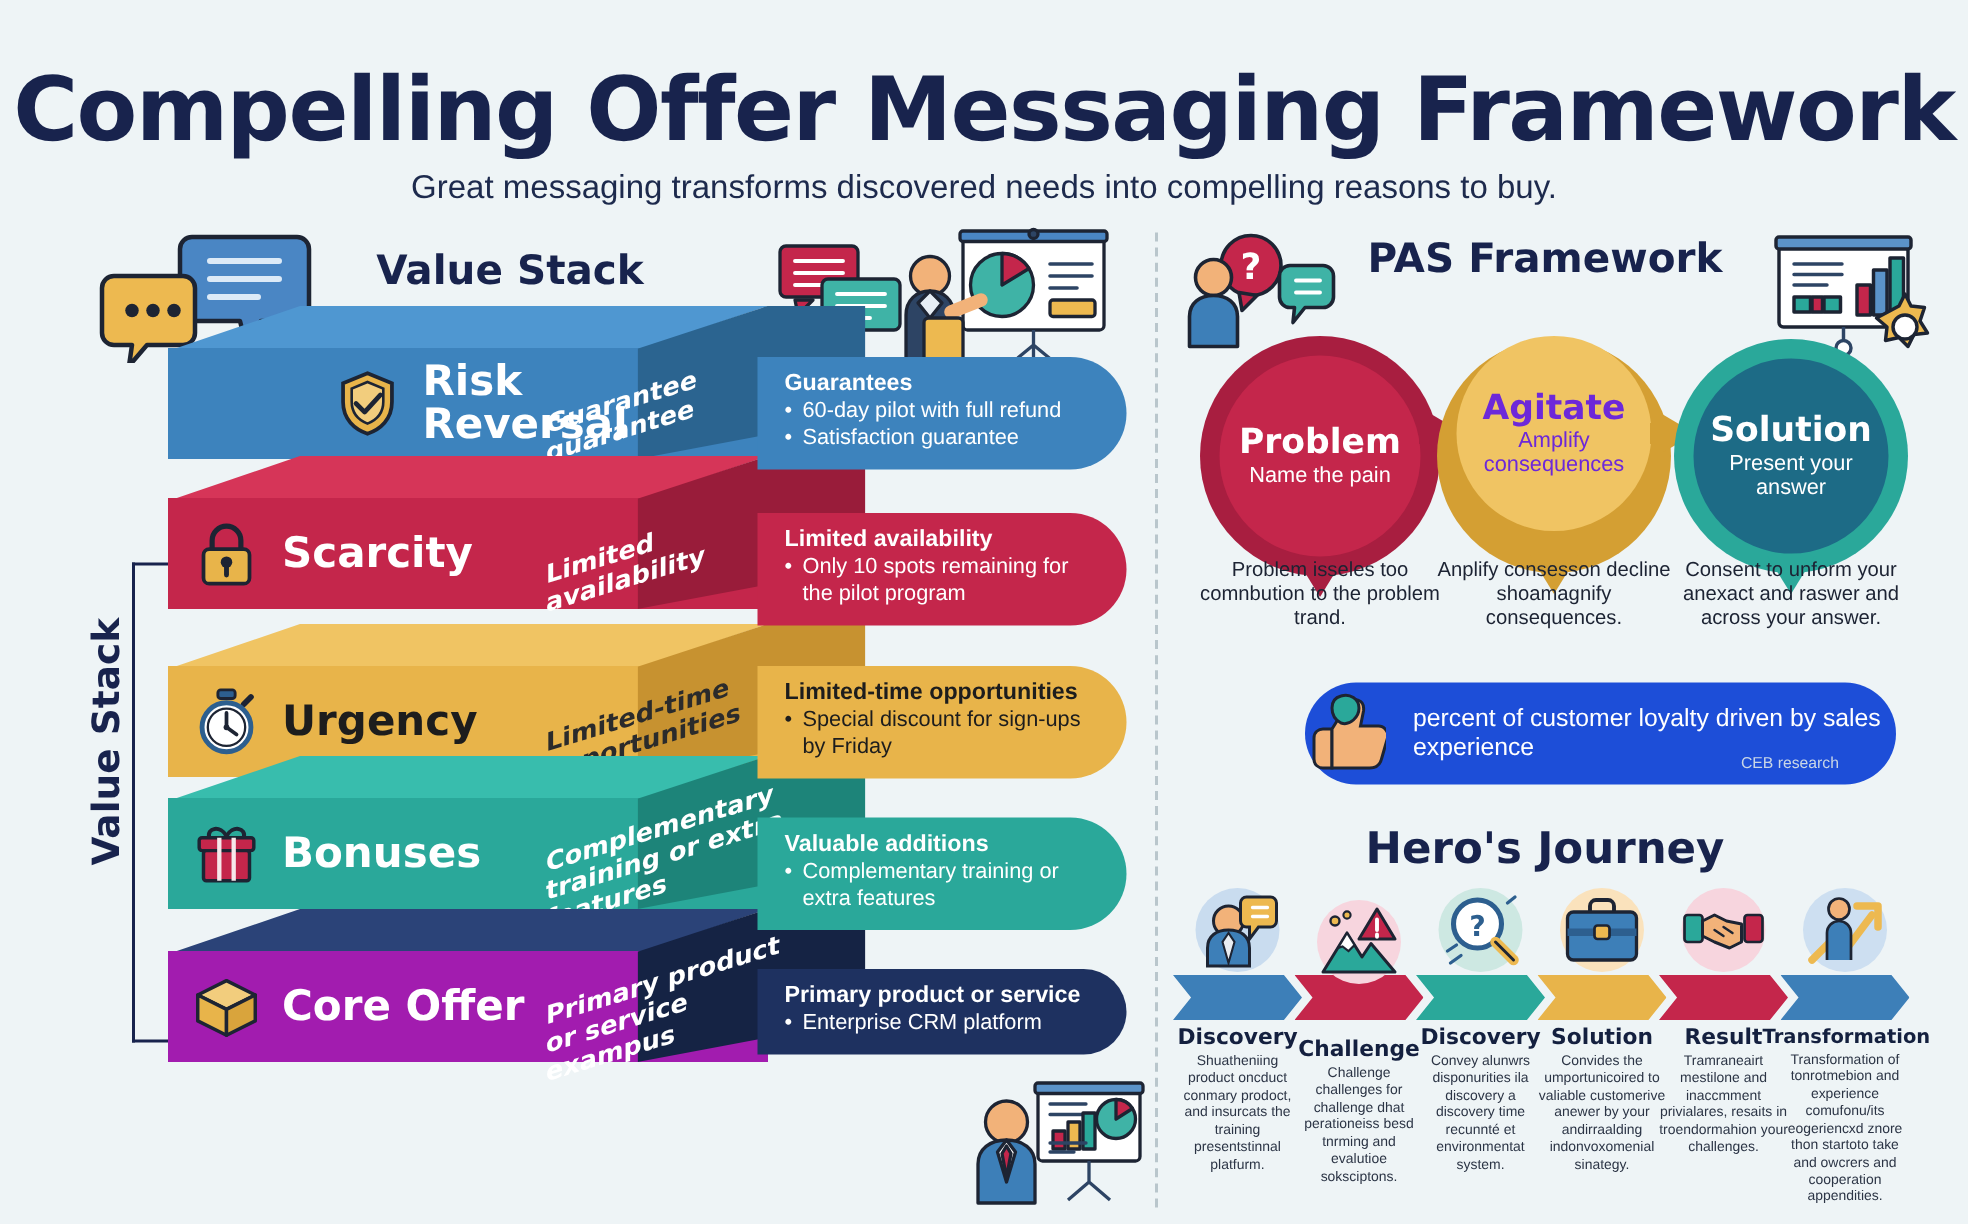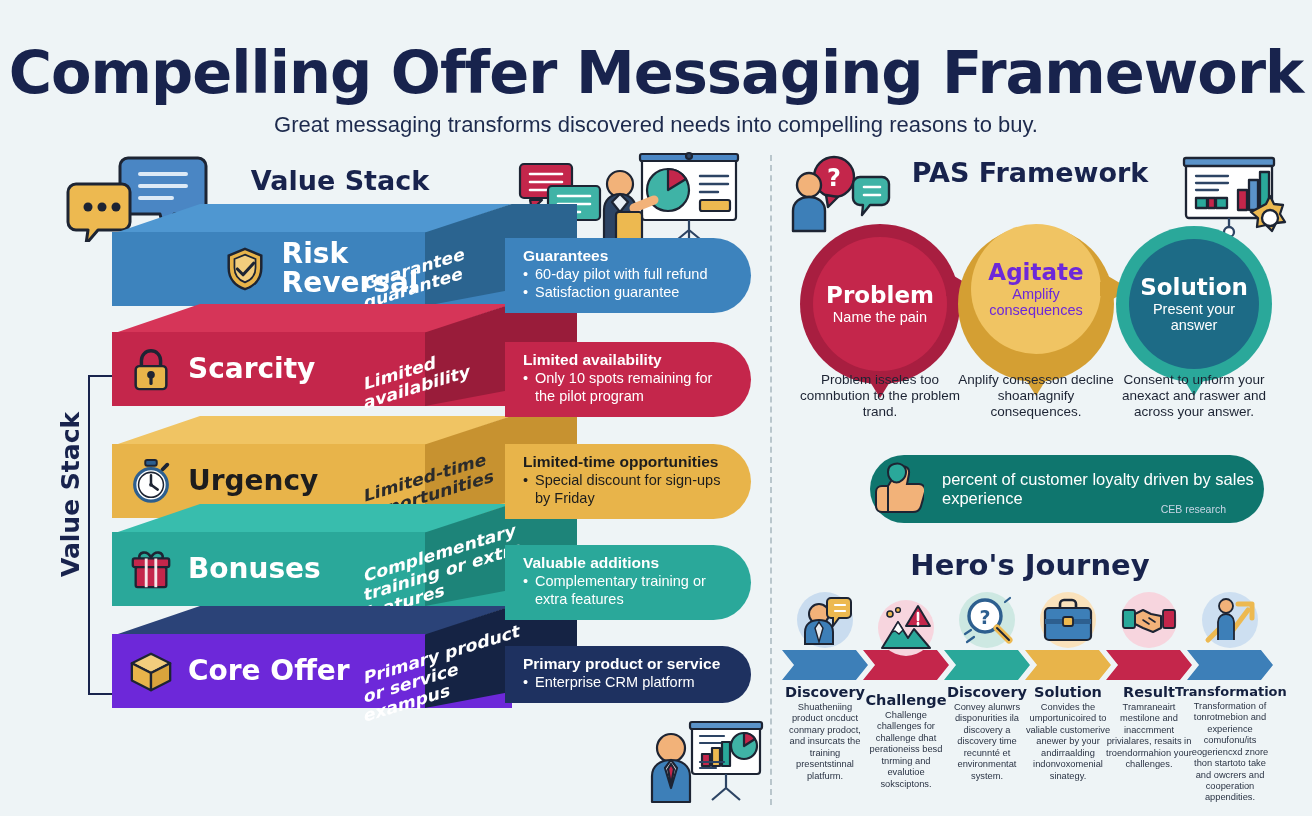--- a/index.html
+++ b/index.html
@@ -114,21 +114,21 @@
   .pin {
     position:absolute; width:0; height:0;
     border-left:16px solid transparent;
     border-right:16px solid transparent;
   }
   .pas-arrow { position:absolute; width:0; height:0; border-top:13px solid transparent; border-bottom:13px solid transparent; }
 
   
   .stat-band {
     position:absolute; left:870px; top:455px; width:394px; height:68px;
-    background:#0f766e; border-radius:34px;
+    background:#1d4ed8; border-radius:34px;
     display:flex; align-items:center; padding-left:72px;
   }
   .stat-donut {
     position:absolute; left:800px; top:448px; width:82px; height:82px;
     border-radius:50%;
     background:conic-gradient(#4f8fc6 0deg 191deg, #bdccd6 191deg 360deg);
     display:flex; align-items:center; justify-content:center;
     z-index:3;
   }
   .stat-donut-in {
@@ -257,21 +257,21 @@
               <rect x="8" y="22" width="32" height="21" rx="2" fill="#c4264b" stroke="#1d2433" stroke-width="2.4"></rect>
               <path d="M19 13v30M29 13v30" stroke="#f6e7ea" stroke-width="3"></path>
             </svg></div>
           <div class="lay-name">Bonuses</div>
         </div>
         <div style="position: absolute; left: 313px; top: -28px; width: 152px; height: 102px; background: rgb(29, 132, 121); clip-path: polygon(57% 0px, 100% 0px, 100% 72%, 0px 100%, 0px 28%);"></div>
         <div class="side-text" style="left: 252px; top: 6px;">Complementary<br>training or extra<br>features</div>
       </div>
       <div class="layer" style="top: 634px;">
         <div style="position: absolute; left: 0px; top: -28px; width: 400px; height: 30px; background: rgb(43, 67, 120); clip-path: polygon(0px 100%, 22% 0px, 100% 0px, 78% 100%);"></div>
-        <div class="lay-face" style="background: #6d28d9;">
+        <div class="lay-face" style="background: #a21caf;">
           <div class="icon-box"><svg viewBox="0 0 48 48" width="46" height="46">
               <path d="M4 16l20-10 20 10-20 10z" fill="#f2cd7d" stroke="#1d2433" stroke-width="2.4" stroke-linejoin="round"></path>
               <path d="M4 16v18l20 10V26z" fill="#e8b44a" stroke="#1d2433" stroke-width="2.4" stroke-linejoin="round"></path>
               <path d="M44 16v18L24 44V26z" fill="#d9a43c" stroke="#1d2433" stroke-width="2.4" stroke-linejoin="round"></path>
             </svg></div>
           <div class="lay-name">Core Offer</div>
         </div>
         <div style="position: absolute; left: 313px; top: -28px; width: 152px; height: 102px; background: rgb(21, 35, 68); clip-path: polygon(57% 0px, 100% 0px, 100% 72%, 0px 100%, 0px 28%);"></div>
         <div class="side-text" style="left: 252px; top: 6px;">Primary product<br>or service<br>exampus</div>
       </div>

